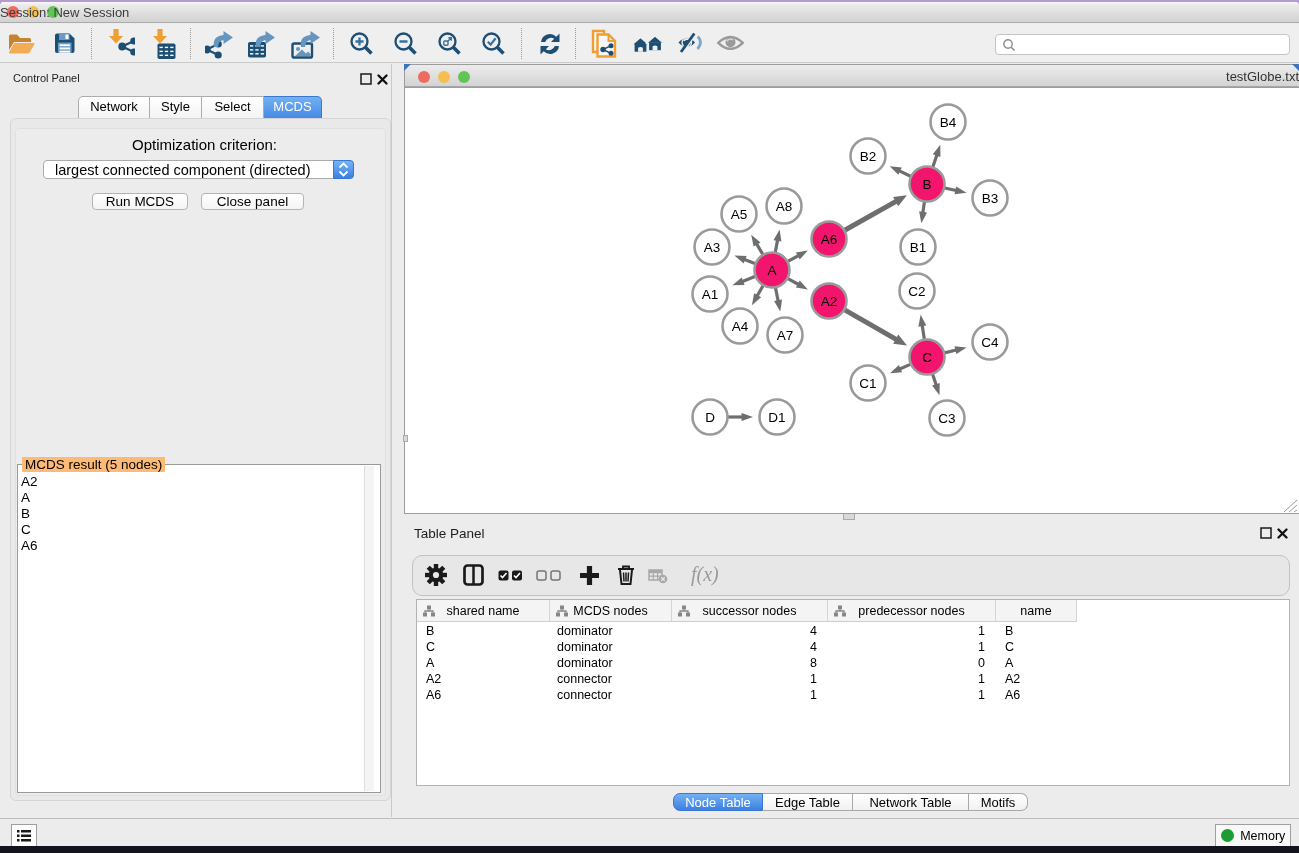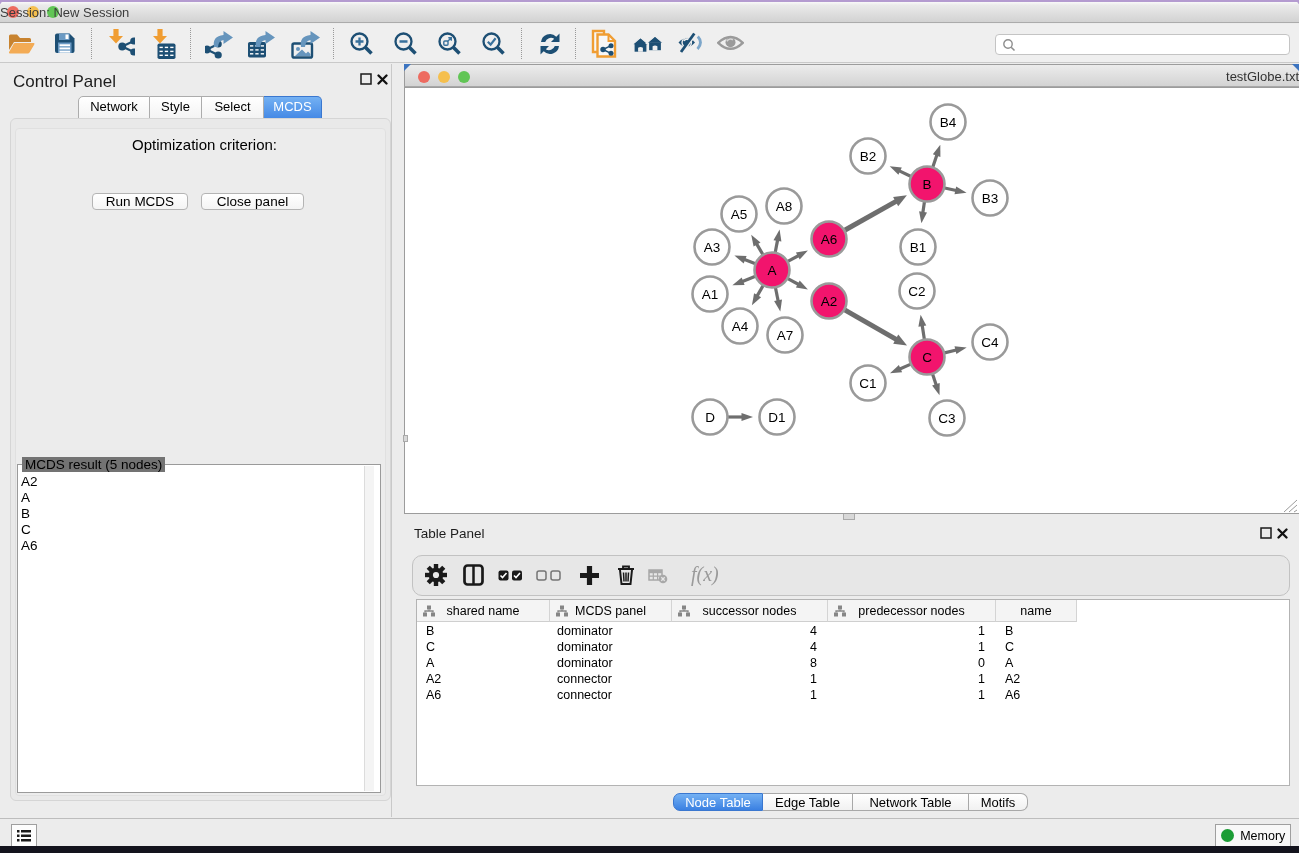--- a/index.html
+++ b/index.html
@@ -9,28 +9,28 @@
 .purple { left:0; top:0; width:1299px; height:4px; background:#b49bd0; }
 .darkbottom { left:0; top:846px; width:1299px; height:7px; background:#13131d; }
 .mainwin { left:0; top:1px; width:1299px; height:845px; background:#ececec; border-radius:5px 5px 0 0; overflow:hidden; }
 .titlebar { left:0; top:0; width:1299px; height:22px; background:linear-gradient(#fdfdfd,#eaeaea 20%,#d2d2d2); border-bottom:1px solid #ababab; border-radius:5px 5px 0 0; }
 .tl { border-radius:50%; width:12px; height:12px; top:5px; }
 .title { width:100%; top:4px; font-size:13px; color:#3c3c3c; }
 .toolbar { left:0; top:23px; width:1299px; height:39px; background:#efefef; border-bottom:1px solid #c9c9c9; }
 .sep { top:4px; width:0px; height:31px; border-left:1px dotted #999; }
 .searchbox { left:995px; top:10px; width:295px; height:21px; background:#fff; border:1px solid #c4c4c4; border-radius:4px; }
 
-.cp-title { left:13px; top:71px; font-size:17px; color:#1d1d1d; }
+.cp-title { left:13px; top:71px; font-size:11px; color:#1d1d1d; }
 .panel-outer { left:10px; top:117px; width:381px; height:683px; background:#e9e9e9; border:1px solid #d5d5d5; border-radius:6px; }
 .panel-inner { left:4px; top:9px; width:371px; height:668px; background:#ececec; border:1px solid #e0e0e0; border-radius:4px; }
 .seg { position:absolute; font-size:13px; text-align:center; color:#000; background:linear-gradient(#ffffff,#f1f1f1); border:1px solid #acacac; line-height:19px; height:28px; }
 .seg.sel { background:linear-gradient(#74b1f3,#3a80e2); color:#fff; border-color:#3a77cf; }
 .btn { position:absolute; font-size:13.5px; text-align:center; background:linear-gradient(#ffffff,#f4f4f4); border:1px solid #b4b4b4; border-radius:4px; height:17px; line-height:15px; color:#000; }
 .fs { left:17px; top:463px; width:364px; height:329px; border:1px solid #9a9a9a; background:#fff; }
-.legend { left:22px; top:456px; background:#737373; padding:0 3px; font-size:13.5px; color:#000; }
+.legend { left:22px; top:456px; background:#fdba74; padding:0 3px; font-size:13.5px; color:#000; }
 .mcdslist { left:21px; top:473px; width:340px; font-size:13.5px; line-height:16px; color:#000; }
 .scrolltrack { left:364px; top:465px; width:10px; height:325px; background:#f4f4f4; border-left:1px solid #dcdcdc; }
 
 .gwin-title { left:404px; top:63px; width:895px; height:23px; background:linear-gradient(#ececec,#d3d3d3); border:1px solid #9c9c9c; border-right:none; border-bottom:1px solid #a7a7a7; }
 .gwin-body { left:404px; top:86px; width:895px; height:427px; background:#ffffff; border:1px solid #9c9c9c; border-right:none; }
 .tl2 { border-radius:50%; width:12px; height:12px; top:6px; }
 .gtitle { width:100%; text-align:right; top:4px; font-size:13px; color:#333; }
 
 .tp-title { left:414px; top:525px; font-size:13.5px; color:#1d1d1d; }
 .tp-toolbar { left:412px; top:554px; width:878px; height:41px; background:#e7e7e7; border:1px solid #c2c2c2; border-radius:10px; }
@@ -206,20 +206,29 @@
       <path d="M1.5 1.5 L9.5 9.5 M9.5 1.5 L1.5 9.5" stroke="#111" stroke-width="2.3" stroke-linecap="round"></path>
     </svg>
   <div class="abs seg" style="left:78px;top:95px;width:72px;border-radius:5px 0 0 5px;">Network</div>
   <div class="abs seg" style="left:150px;top:95px;width:52px;border-left:none;">Style</div>
   <div class="abs seg" style="left:202px;top:95px;width:62px;border-left:none;">Select</div>
   <div class="abs seg sel" style="left:264px;top:95px;width:58px;border-radius:0 5px 5px 0;border-left:none;">MCDS</div>
   <div class="abs panel-outer">
     <div class="abs panel-inner"></div>
   </div>
   <div class="abs" style="left:9px;top:135px;width:391px;text-align:center;font-size:15px;color:#000;">Optimization criterion:</div>
+  <div class="abs" style="left:43px;top:159px;width:311px;height:19px;background:#fff;border:1px solid #ababab;border-radius:4px;">
+    <div class="abs" style="left:11px;top:1px;font-size:14.5px;color:#000;">largest connected component (directed)</div>
+    <div class="abs" style="right:-1px;top:-1px;width:21px;height:19px;background:linear-gradient(#77b3f4,#3a80e2);border-radius:0 4px 4px 0;border:1px solid #3a77cf;">
+      <svg width="19" height="17" viewBox="0 0 19 17">
+          <path d="M5.5 6.5 L9.5 2.5 L13.5 6.5" fill="none" stroke="#fff" stroke-width="1.8"></path>
+          <path d="M5.5 10.5 L9.5 14.5 L13.5 10.5" fill="none" stroke="#fff" stroke-width="1.8"></path>
+        </svg>
+    </div>
+  </div>
   <div class="abs btn" style="left:92px;top:192px;width:96px;">Run MCDS</div>
   <div class="abs btn" style="left:201px;top:192px;width:103px;">Close panel</div>
   <div class="abs fs"></div>
   <div class="abs scrolltrack"></div>
   <div class="abs legend">MCDS result (5 nodes)</div>
   <div class="abs mcdslist">A2<br>A<br>B<br>C<br>A6</div>
 
   <div class="abs" style="left:391px;top:63px;width:1px;height:753px;background:#c9c9c9;"></div>
 
   <div class="abs gwin-title">
@@ -386,21 +395,21 @@
   <div class="abs tbl">
     <div class="th" style="left:0px;width:133px;">shared name</div>
       <svg class="abs" style="left:6px;top:5px;" width="12" height="12" viewBox="0 0 12 12">
         <g fill="#868686">
           <rect x="4" y="0.5" width="4" height="4"></rect>
           <rect x="0" y="7.5" width="4" height="4"></rect>
           <rect x="8" y="7.5" width="4" height="4"></rect>
         </g>
         <path d="M6 4.5 L6 6 M2 7.5 L2 6 L10 6 L10 7.5" stroke="#868686" fill="none" stroke-width="1.3"></path>
       </svg>
-      <div class="th" style="left:133px;width:122px;">MCDS panel</div>
+      <div class="th" style="left:133px;width:122px;">MCDS nodes</div>
       <svg class="abs" style="left:139px;top:5px;" width="12" height="12" viewBox="0 0 12 12">
         <g fill="#868686">
           <rect x="4" y="0.5" width="4" height="4"></rect>
           <rect x="0" y="7.5" width="4" height="4"></rect>
           <rect x="8" y="7.5" width="4" height="4"></rect>
         </g>
         <path d="M6 4.5 L6 6 M2 7.5 L2 6 L10 6 L10 7.5" stroke="#868686" fill="none" stroke-width="1.3"></path>
       </svg>
       <div class="th" style="left:255px;width:156px;">successor nodes</div>
       <svg class="abs" style="left:261px;top:5px;" width="12" height="12" viewBox="0 0 12 12">

